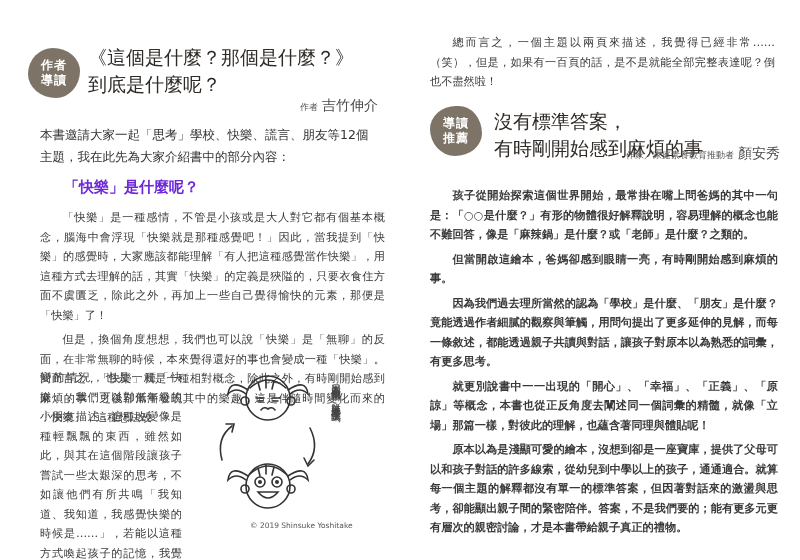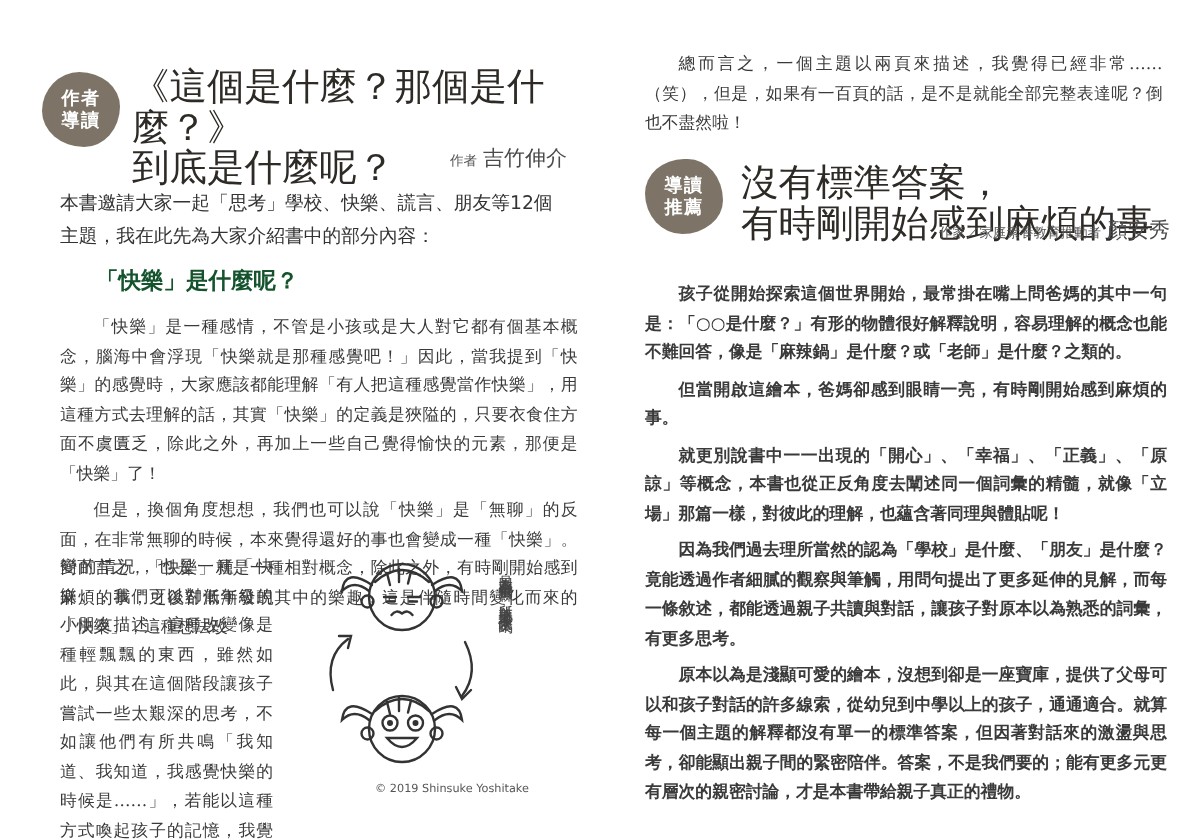--- a/index.html
+++ b/index.html
@@ -18,42 +18,42 @@
     font-size: 12px; font-weight: bold; line-height: 15px;
     display: flex; flex-direction: column; align-items: center; justify-content: center;
     letter-spacing: 1px;
   }
   .badge-left { left: 28px; top: 48px; }
   .badge-right { left: 20px; top: 106px; border-radius: 50% 45% 52% 48% / 46% 55% 45% 54%; }
 
   .heading {
     position: absolute;
     font-family: "DejaVu Sans", "Liberation Sans", sans-serif;
-    font-size: 25px; line-height: 27px; color: #2e2a26; font-weight: normal;
+    font-size: 19px; line-height: 27px; color: #2e2a26; font-weight: normal;
   }
   .heading-left { left: 88px; top: 44px; width: 320px; }
   .heading-right { left: 84px; top: 108px; width: 300px; }
 
   .byline {
     position: absolute; font-size: 14px; color: #4a4a4a; white-space: nowrap;
   }
   .byline .role { font-size: 9px; margin-right: 4px; color: #555; }
   .byline-left { right: 32px; top: 97px; text-align: center; }
   .byline-right { right: 20px; top: 145px; margin-left: 25px; }
 
   .intro {
     position: absolute; left: 40px; top: 124px; width: 340px;
     font-family: "DejaVu Sans", "Liberation Sans", sans-serif;
     font-size: 12.5px; line-height: 22px; color: #333;
   }
 
   .subheading {
     position: absolute; left: 64px; top: 178px;
     font-family: "DejaVu Sans", "Liberation Sans", sans-serif;
-    font-size: 15px; font-weight: bold; color: #14532d;
+    font-size: 15px; font-weight: bold; color: #6d28d9;
   }
 
   .body-text {
     position: absolute; font-size: 11.2px; line-height: 19.5px; color: #3a3a3a;
     text-align: justify;
   }
   .body-text p { text-indent: 2em; margin-bottom: 5px; }
   .body-left-1 { left: 40px; top: 208px; width: 345px; }
   .body-left-2 { left: 40px; top: 368px; width: 142px; }
   .body-left-2 p { text-indent: 0; }
@@ -144,17 +144,17 @@
   <h1 class="heading heading-right">
     <div>沒有標準答案，</div>
     <div>有時剛開始感到麻煩的事</div>
   </h1>
   <div class="byline byline-right">
     <span class="role">作家／家庭素養教育推動者</span><span>顏安秀</span>
   </div>
   <div class="body-text body-right-main">
     <p>孩子從開始探索這個世界開始，最常掛在嘴上問爸媽的其中一句是：「○○是什麼？」有形的物體很好解釋說明，容易理解的概念也能不難回答，像是「麻辣鍋」是什麼？或「老師」是什麼？之類的。</p>
     <p>但當開啟這繪本，爸媽卻感到眼睛一亮，有時剛開始感到麻煩的事。</p>
+    <p>因為我們過去理所當然的認為「學校」是什麼、「朋友」是什麼？竟能透過作者細膩的觀察與筆觸，用問句提出了更多延伸的見解，而每一條敘述，都能透過親子共讀與對話，讓孩子對原本以為熟悉的詞彙，有更多思考。</p>
     <p>就更別說書中一一出現的「開心」、「幸福」、「正義」、「原諒」等概念，本書也從正反角度去闡述同一個詞彙的精髓，就像「立場」那篇一樣，對彼此的理解，也蘊含著同理與體貼呢！</p>
-    <p>因為我們過去理所當然的認為「學校」是什麼、「朋友」是什麼？竟能透過作者細膩的觀察與筆觸，用問句提出了更多延伸的見解，而每一條敘述，都能透過親子共讀與對話，讓孩子對原本以為熟悉的詞彙，有更多思考。</p>
     <p>原本以為是淺顯可愛的繪本，沒想到卻是一座寶庫，提供了父母可以和孩子對話的許多線索，從幼兒到中學以上的孩子，通通適合。就算每一個主題的解釋都沒有單一的標準答案，但因著對話來的激盪與思考，卻能顯出親子間的緊密陪伴。答案，不是我們要的；能有更多元更有層次的親密討論，才是本書帶給親子真正的禮物。</p>
   </div>
 </div>
 
 </body></html>

